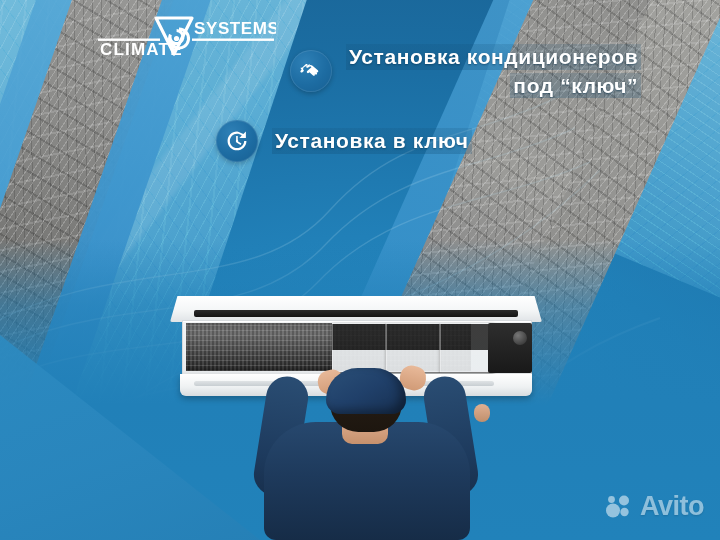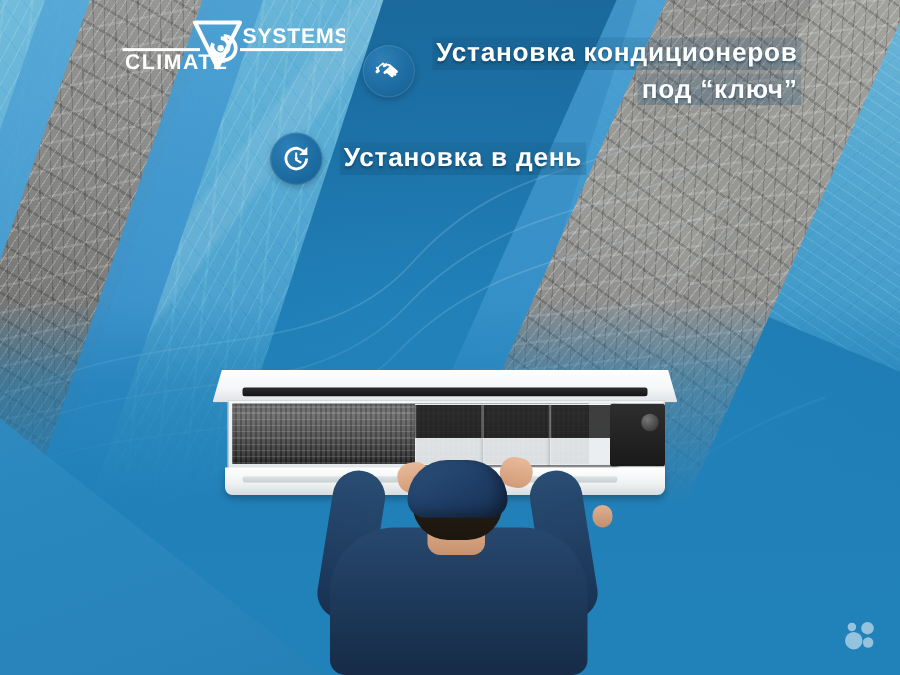--- a/index.html
+++ b/index.html
@@ -93,21 +93,21 @@
     background:linear-gradient(160deg,#2d8cc2 0%, #2a86bd 60%, #2680b6 100%);
     clip-path:polygon(0 18%,100% 100%,0 100%);
     opacity:.9;
   }
 
   
   .logo{position:absolute;left:96px;top:12px;width:180px;height:52px;color:#fff;}
   .logo svg{display:block;}
 
   
-  .features{position:absolute;left:0;top:30px;width:584px;}
+  .features{position:absolute;left:0;top:44px;width:584px;}
   .feature{position:relative;display:flex;align-items:center;margin-bottom:22px;}
   .f1{padding-left:290px;}
   .f2{padding-left:256px;}
   .f3{padding-left:216px;}
 
   .badge{
     width:42px;height:42px;border-radius:50%;
     background:radial-gradient(circle at 36% 30%, #2e80b6 0%, #1d6ca2 55%, #175f92 100%);
     box-shadow:0 0 0 1px rgba(255,255,255,.10) inset, 0 2px 5px rgba(0,0,0,.22);
     display:flex;align-items:center;justify-content:center;flex:0 0 auto;
@@ -314,21 +314,21 @@
 
     <div class="feature f3">
       <div class="badge">
         <svg viewBox="0 0 24 24">
           <path d="M12 3.2c-4.8 0-8.7 3.9-8.7 8.7s3.9 8.7 8.7 8.7 8.7-3.9 8.7-8.7h-2.1c0 3.6-3 6.6-6.6 6.6s-6.6-3-6.6-6.6 3-6.6 6.6-6.6c1.7 0 3.2.6 4.4 1.7l-2.2 2.2h6V3.2l-2.3 2.3C14.4 4 13.3 3.2 12 3.2z"></path>
           <path d="M11.2 7.3h1.5v5l3.4 2-0.8 1.3-4.1-2.4z"></path>
           <circle cx="12" cy="11.9" r="1.1"></circle>
         </svg>
       </div>
       <div class="ftext">
-        <span class="ta-left"><span class="line">Установка в день</span></span>
+        <span class="ta-left"><span class="line">Установка в ключ</span></span>
       </div>
     </div>
 
   </div>
 
   <div class="photo">
 
     <div class="ac-unit">
       <div class="ac-top"></div>
       <div class="ac-slot"></div>
@@ -356,15 +356,16 @@
 
   </div>
 
   <div class="avito">
     <svg width="30" height="26" viewBox="0 0 30 26">
       <circle cx="9" cy="16.5" r="7" fill="#ffffff" opacity=".95"></circle>
       <circle cx="20.5" cy="18" r="4.2" fill="#ffffff" opacity=".95"></circle>
       <circle cx="20" cy="6.5" r="5" fill="#ffffff" opacity=".95"></circle>
       <circle cx="7.5" cy="5.5" r="3.4" fill="#ffffff" opacity=".95"></circle>
     </svg>
+    <span class="word">Avito</span>
   </div>
 
 </div>
 
 </body></html>

